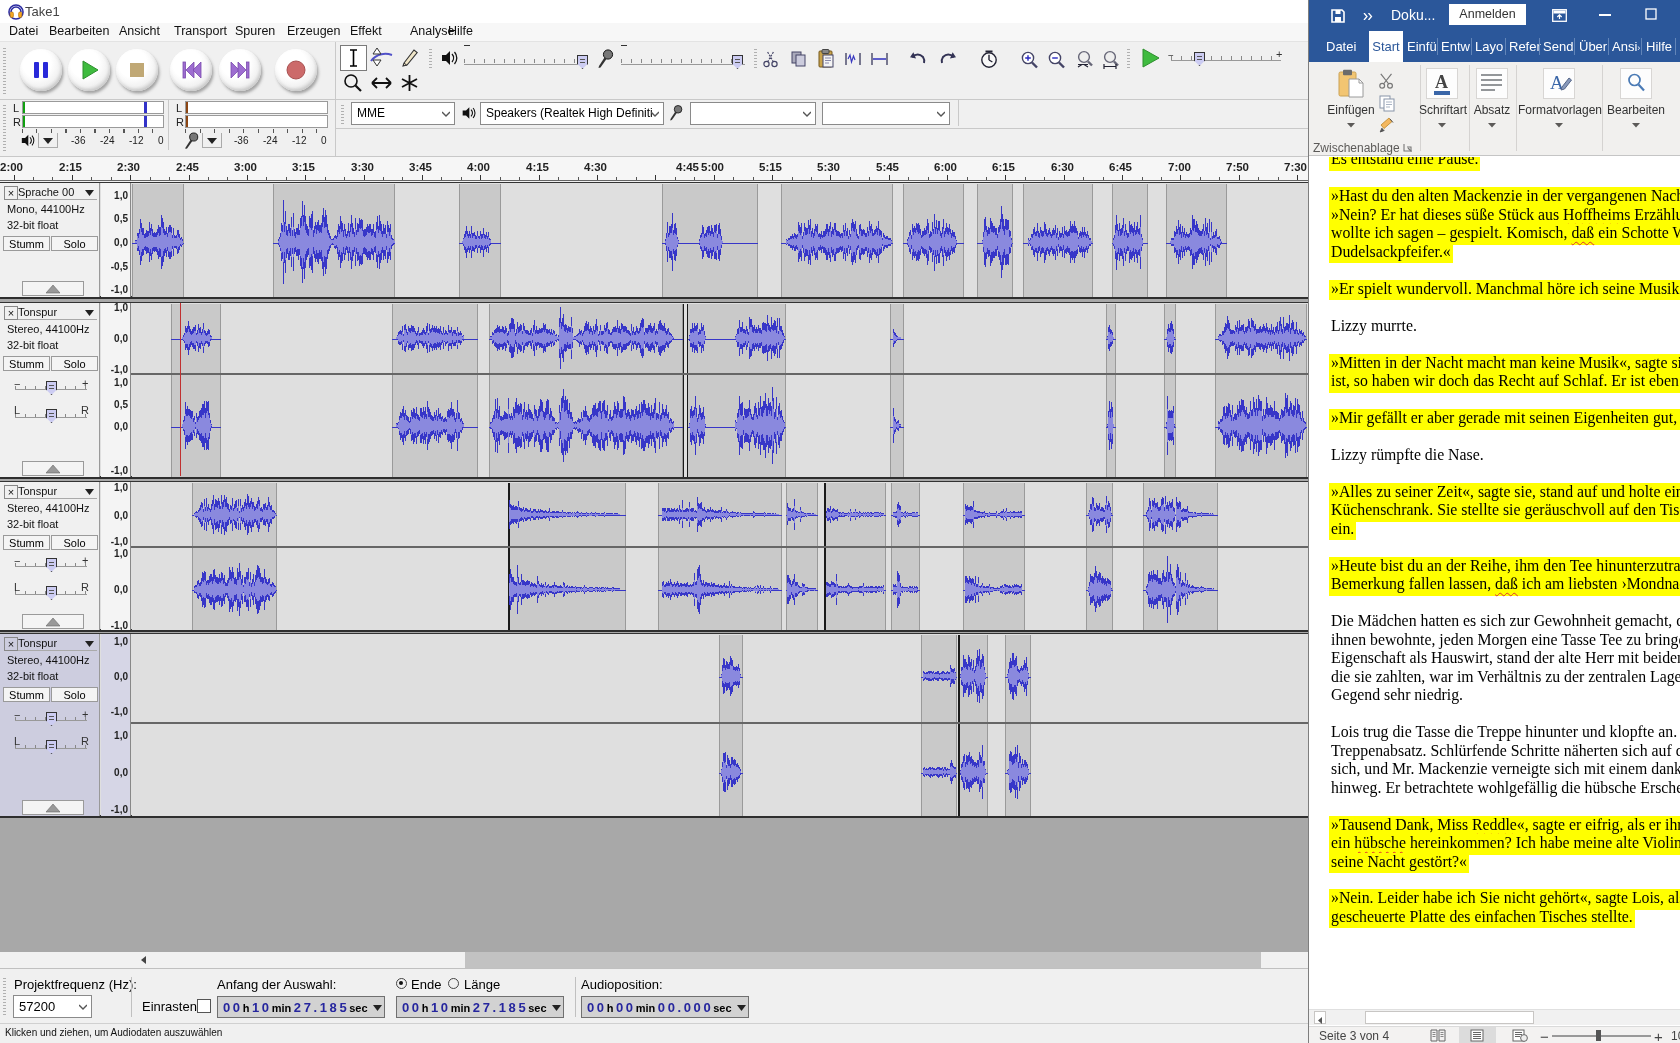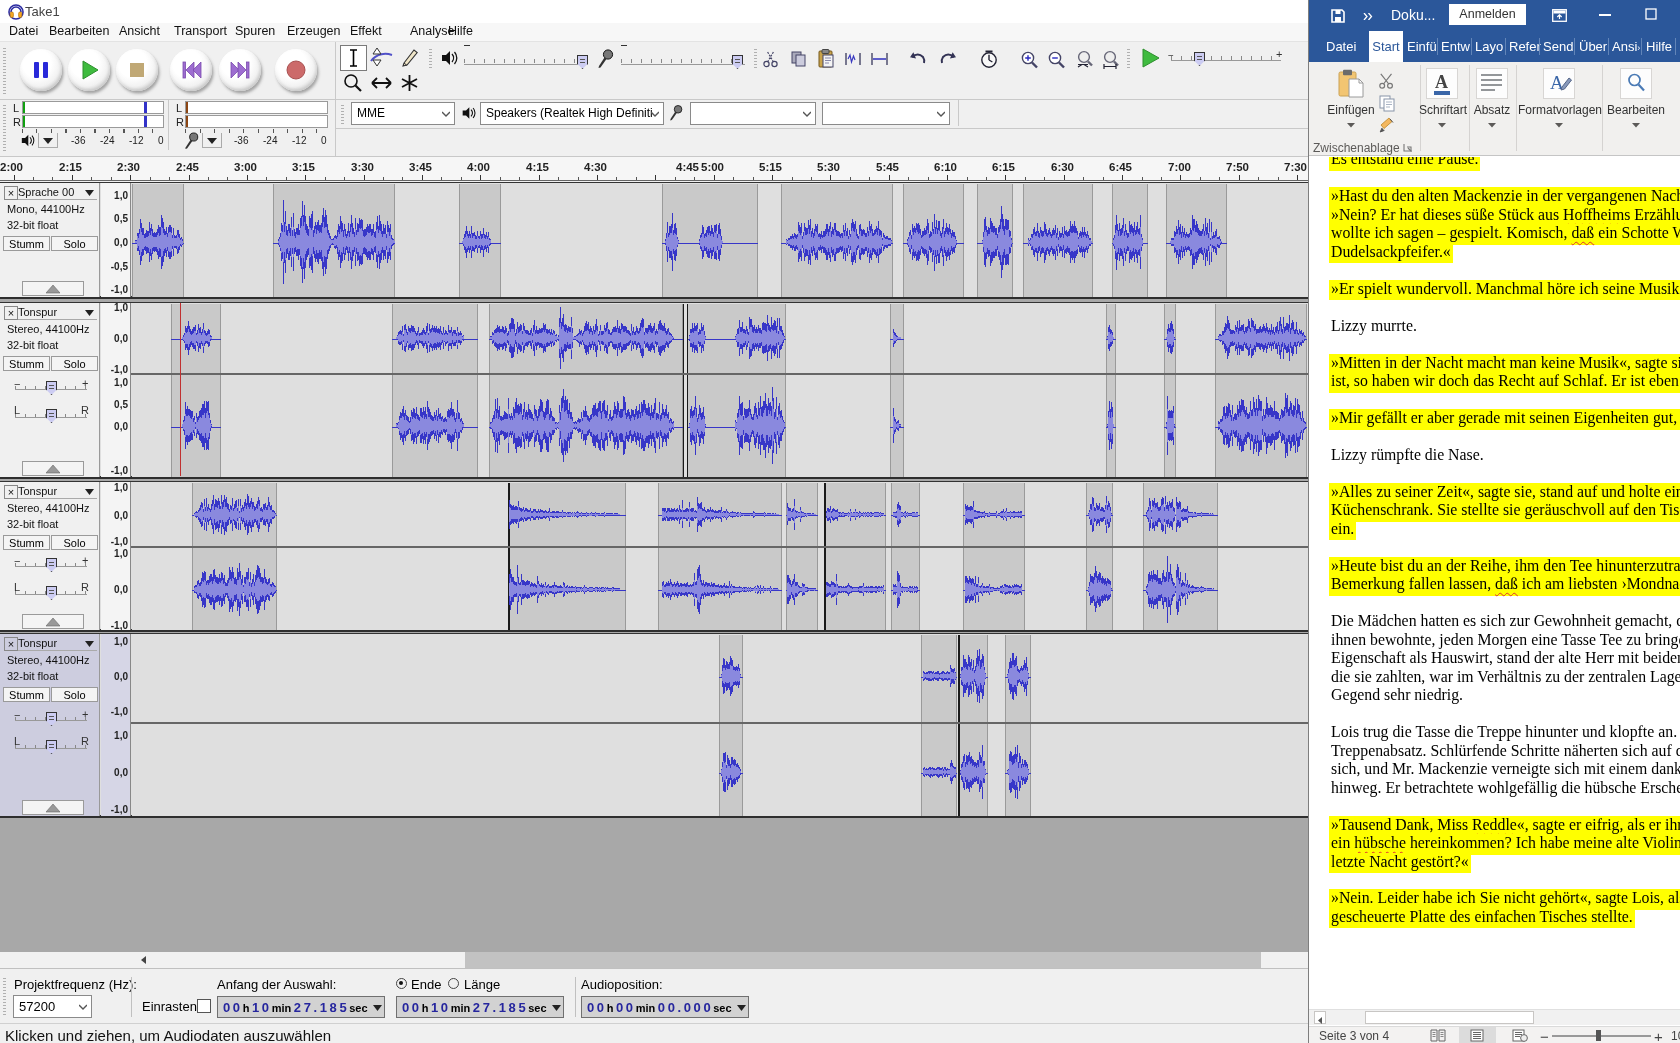--- a/index.html
+++ b/index.html
@@ -40,21 +40,21 @@
 .tpanel { position:absolute; left:0; top:0; width:100px; height:100%; background:#f0f0f0; border-right:1px solid #999; }
 .tpanel.sel { background:#cdcddf; }
 .vruler { position:absolute; left:101px; top:0; width:30px; height:100%; background:#f4f4f4; border-right:1px solid #888; }
 .vruler.sel { background:#d6d6e6; }
 .wavearea { position:absolute; left:132px; top:0; right:0; bottom:0; background:#dfdfdf; }
 .clip { position:absolute; top:0; bottom:0; background:#c9c9c9; border-left:1px solid #9a9a9a; border-right:1px solid #9a9a9a; }
 .amp { position:absolute; left:101px; width:27px; text-align:right; font-size:10px; font-weight:bold; color:#222; }
 .pbtn { position:absolute; font-size:11px; color:#000; background:#f4f4f4; border:1px solid #9a9a9a; text-align:center; }
 
 #selbar { position:absolute; left:0; top:968px; width:1308px; height:55px; background:#f0f0f0; border-top:1px solid #c0c0c0; font-size:13px; color:#000; }
-#statusbar { position:absolute; left:0; top:1023px; width:1308px; height:20px; background:#f0f0f0; border-top:1px solid #d0d0d0; font-size:15px; color:#111; }
+#statusbar { position:absolute; left:0; top:1023px; width:1308px; height:20px; background:#f0f0f0; border-top:1px solid #d0d0d0; font-size:10px; color:#111; }
 .timefield { position:absolute; height:22px; background:#d2d2d2; border:1px solid #707070; font-size:13px; font-weight:bold; color:#26269e; white-space:nowrap; }
 .timefield .u { color:#000; font-size:11px; }
 
 
 #word { position:absolute; left:1308px; top:0; width:372px; height:1043px; background:#fff; border-left:1px solid #7e7e7e; }
 #wtitle { position:absolute; left:0; top:0; width:100%; height:31px; background:#2b579a; color:#fff; }
 #wtabs { position:absolute; left:0; top:31px; width:100%; height:31px; background:#2b579a; color:#fff; font-size:13px; }
 #wtabs .tab { position:absolute; top:0; height:31px; line-height:31px; }
 #wtabs .tsep { position:absolute; top:7px; width:1px; height:17px; background:#6285b8; }
 #wribbon { position:absolute; left:0; top:62px; width:100%; height:94px; background:#f1f0ee; border-bottom:1px solid #c5c5c5; }
@@ -422,21 +422,21 @@
         <div class="tick min" style="left:792px"></div>
         <div class="tick min" style="left:811px"></div>
         <div class="rlab" style="left:817px">5:30</div>
         <div class="tick" style="left:830px"></div>
         <div class="tick min" style="left:850px"></div>
         <div class="tick min" style="left:869px"></div>
         <div class="rlab" style="left:876px">5:45</div>
         <div class="tick" style="left:889px"></div>
         <div class="tick min" style="left:908px"></div>
         <div class="tick min" style="left:928px"></div>
-        <div class="rlab" style="left:934px">6:10</div>
+        <div class="rlab" style="left:934px">6:00</div>
         <div class="tick" style="left:947px"></div>
         <div class="tick min" style="left:967px"></div>
         <div class="tick min" style="left:986px"></div>
         <div class="rlab" style="left:992px">6:15</div>
         <div class="tick" style="left:1005px"></div>
         <div class="tick min" style="left:1025px"></div>
         <div class="tick min" style="left:1044px"></div>
         <div class="rlab" style="left:1051px">6:30</div>
         <div class="tick" style="left:1064px"></div>
         <div class="tick min" style="left:1083px"></div>
@@ -928,21 +928,21 @@
     <div class="dline" style="top:473.5px">ihnen bewohnte, jeden Morgen eine Tasse Tee zu bringen</div>
     <div class="dline" style="top:492px">Eigenschaft als Hauswirt, stand der alte Herr mit beiden B</div>
     <div class="dline" style="top:510.5px">die sie zahlten, war im Verhältnis zu der zentralen Lage d</div>
     <div class="dline" style="top:529px">Gegend sehr niedrig.</div>
     <div class="dline" style="top:566px">Lois trug die Tasse die Treppe hinunter und klopfte an. D</div>
     <div class="dline" style="top:584.5px">Treppenabsatz. Schlürfende Schritte näherten sich auf de</div>
     <div class="dline" style="top:603px">sich, und Mr. Mackenzie verneigte sich mit einem dankba</div>
     <div class="dline" style="top:621.5px">hinweg. Er betrachtete wohlgefällig die hübsche Erschein</div>
     <div class="dline hl" style="top:658.5px">»Tausend Dank, Miss <span class="sq">Reddle</span>«, sagte er eifrig, als er ihr</div>
     <div class="dline hl" style="top:677px">ein <span class="sq">hübsche</span> hereinkommen? Ich habe meine alte Violine</div>
-    <div class="dline hl" style="top:695.5px">letzte Nacht gestört?«</div>
+    <div class="dline hl" style="top:695.5px">seine Nacht gestört?«</div>
     <div class="dline hl" style="top:732px">»Nein. Leider habe ich Sie nicht gehört«, sagte Lois, als s</div>
     <div class="dline hl" style="top:750.5px">gescheuerte Platte des einfachen Tisches stellte.</div>
   </div>
   <div id="wscroll">
     <div class="abs" style="left:5px;top:1px;width:12px;height:13px;background:#fff;border:1px solid #c8c6c4"><svg width="10" height="11">
             <path d="M7 2 L3 5.5 L7 9 Z" fill="#555"></path>
           </svg></div>
     <div class="abs" style="left:56px;top:1px;width:169px;height:13px;background:#fff;border:1px solid #c8c6c4"></div>
   </div>
   <div id="wstatus">

